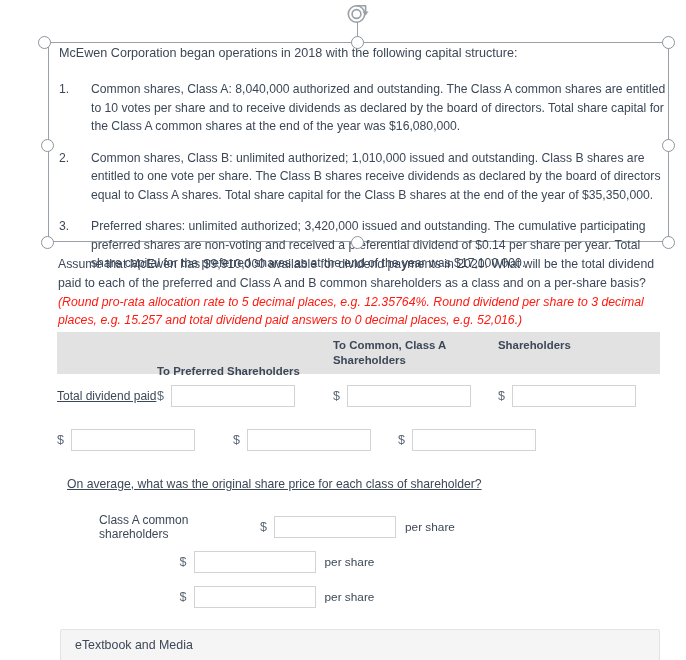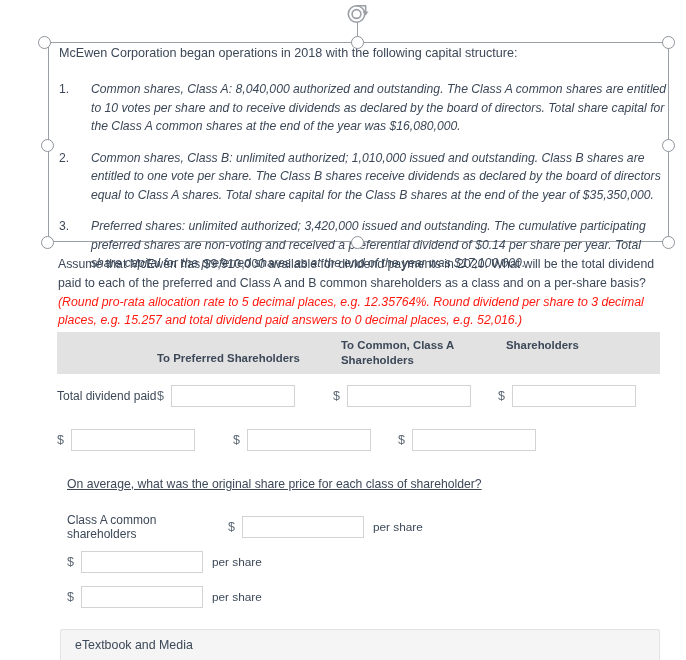--- a/index.html
+++ b/index.html
@@ -65,21 +65,21 @@
     margin-bottom: 13px;
     font-size: 12.2px;
     line-height: 1.52;
     color: #3c4858;
   }
   .list-num {
     width: 32px;
     flex: 0 0 32px;
     color: #3c4858;
   }
-  .list-text { flex: 1; font-style: italic; }
+  .list-text { flex: 1; }
 
   .assume {
     position: absolute;
     left: 58px; top: 255px;
     width: 615px;
     font-size: 12.3px;
     line-height: 1.53;
     color: #3c4858;
   }
   .assume .red {
@@ -100,34 +100,35 @@
     height: 42px;
   }
   .th {
     font-size: 11.4px;
     font-weight: bold;
     color: #3c4858;
     line-height: 1.34;
     padding-top: 6px;
   }
   .th-c0 { width: 100px; flex: 0 0 100px; }
-  .th-c1 { width: 176px; flex: 0 0 176px; padding-top: 19px; }
-  .th-c2 { width: 165px; flex: 0 0 165px; margin-left: 8px; }
+  .th-c1 { width: 176px; flex: 0 0 176px; padding-top: 32px; }
+  .th-c2 { width: 165px; flex: 0 0 165px; }
   .th-c3 { width: 162px; flex: 0 0 162px; }
 
   .tbl-row {
     display: flex;
     align-items: center;
     height: 44px;
   }
   .rlabel {
     width: 100px; flex: 0 0 100px;
     font-size: 12px;
     line-height: 1.35;
     color: #3c4858;
+    text-decoration: underline;
   }
   .cell {
     display: flex;
     align-items: center;
   }
   .cell-c1 { width: 176px; flex: 0 0 176px; }
   .cell-c2 { width: 165px; flex: 0 0 165px; }
   .cell-c3 { width: 162px; flex: 0 0 162px; }
   .dollar {
     font-size: 12.5px;
@@ -156,20 +157,21 @@
   }
   .avg-rows {
     position: absolute;
     left: 67px; top: 509px;
     width: 420px;
   }
   .avg-row {
     display: flex;
     align-items: center;
     height: 35px;
+    justify-content: center;
   }
   .avg-label {
     width: 161px; flex: 0 0 161px;
     font-size: 12px;
     color: #3c4858;
   }
   .fld-avg { width: 122px; }
   .per-share {
     margin-left: 9px;
     font-size: 11.8px;

